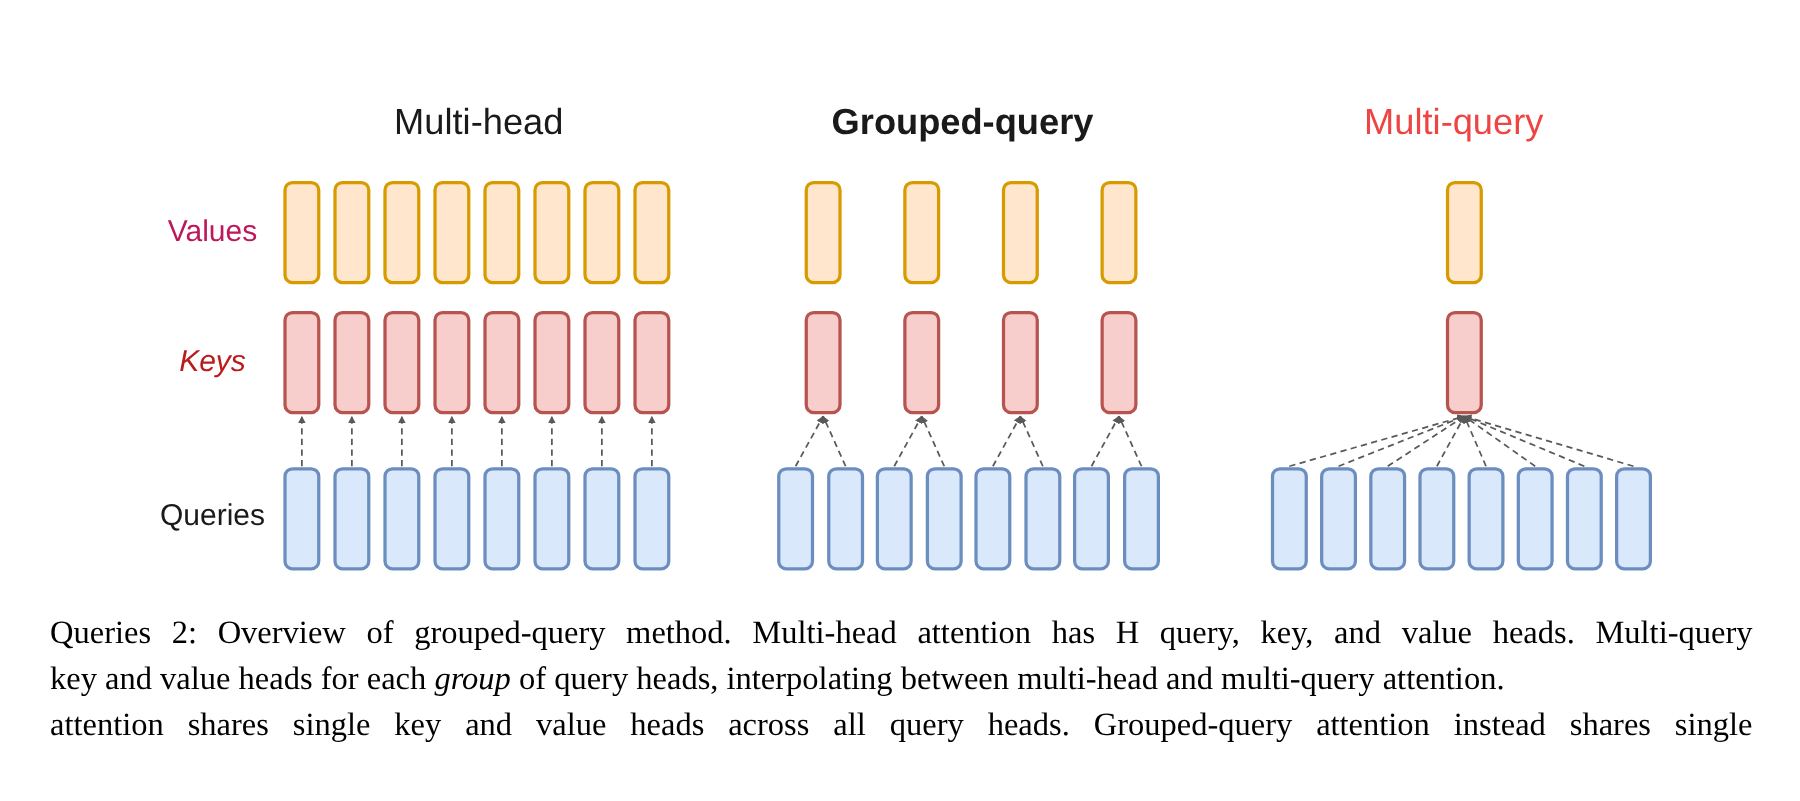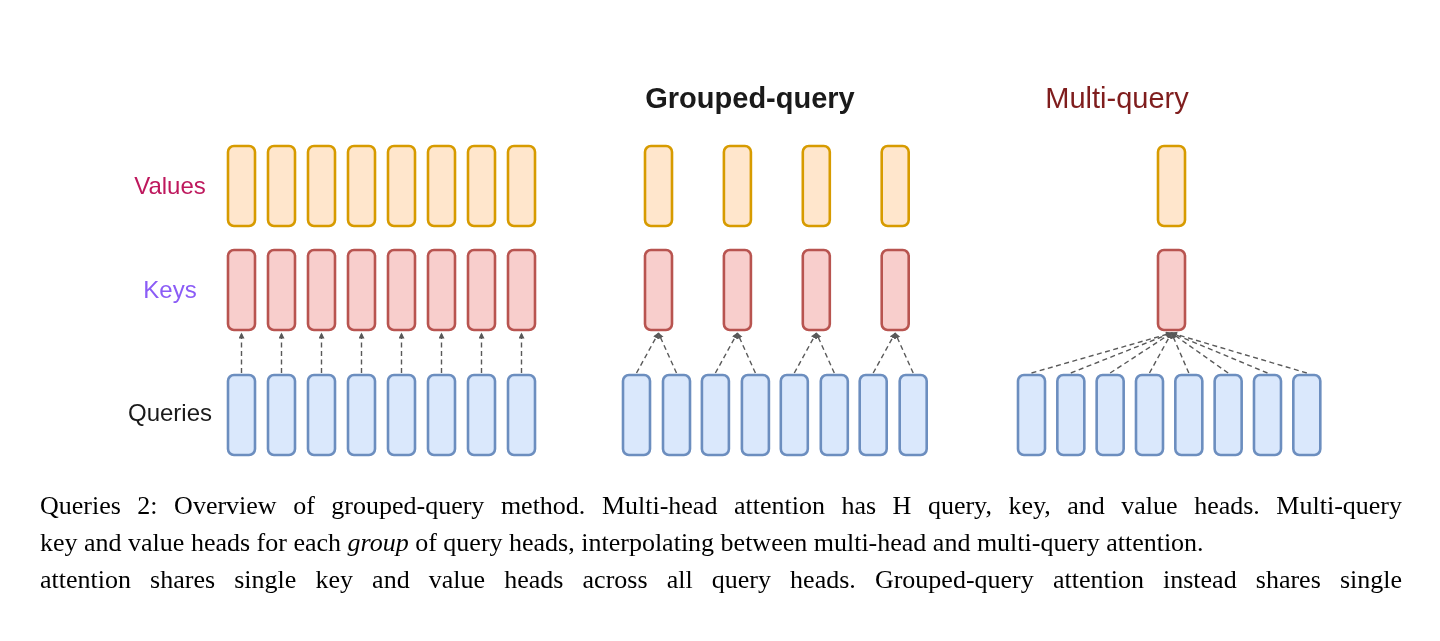--- a/index.html
+++ b/index.html
@@ -126,25 +126,26 @@
       <rect x="1018" y="375" width="27" height="80" rx="6" ry="6" fill="#DAE8FC" stroke="#6C8EBF" stroke-width="2.6"></rect>
       <rect x="1057.33" y="375" width="27" height="80" rx="6" ry="6" fill="#DAE8FC" stroke="#6C8EBF" stroke-width="2.6"></rect>
       <rect x="1096.66" y="375" width="27" height="80" rx="6" ry="6" fill="#DAE8FC" stroke="#6C8EBF" stroke-width="2.6"></rect>
       <rect x="1135.99" y="375" width="27" height="80" rx="6" ry="6" fill="#DAE8FC" stroke="#6C8EBF" stroke-width="2.6"></rect>
       <rect x="1175.32" y="375" width="27" height="80" rx="6" ry="6" fill="#DAE8FC" stroke="#6C8EBF" stroke-width="2.6"></rect>
       <rect x="1214.65" y="375" width="27" height="80" rx="6" ry="6" fill="#DAE8FC" stroke="#6C8EBF" stroke-width="2.6"></rect>
       <rect x="1253.98" y="375" width="27" height="80" rx="6" ry="6" fill="#DAE8FC" stroke="#6C8EBF" stroke-width="2.6"></rect>
       <rect x="1293.31" y="375" width="27" height="80" rx="6" ry="6" fill="#DAE8FC" stroke="#6C8EBF" stroke-width="2.6"></rect>
     </svg>
 
-  <div class="panel-title bold" style="left: 590px; color: rgb(26, 26, 26);">Grouped-query</div>
-  <div class="panel-title" style="left: 957px; color: #7f1d1d;">Multi-query</div>
+  <div class="panel-title" style="left: 223px; color: rgb(26, 26, 26);">Multi-head</div>
+  <div class="panel-title bold" style="left: 610px; color: rgb(26, 26, 26);">Grouped-query</div>
+  <div class="panel-title" style="left: 1003px; color: #ef4444;">Multi-query</div>
 
   <div class="row-label" style="top: 172px; color: #be185d;">Values</div>
-  <div class="row-label" style="top: 276px; color: #8b5cf6;">Keys</div>
+  <div class="row-label" style="top: 276px; color: #b91c1c; font-style: italic;">Keys</div>
   <div class="row-label" style="top: 399px; color: rgb(26, 26, 26);">Queries</div>
 
   <div class="caption" style="color: rgb(0, 0, 0);">
     <div class="cap-line">Queries 2: Overview of grouped-query method. Multi-head attention has H query, key, and value heads. Multi-query</div>
     <div class="cap-line last"><span>key and value heads for each </span><i>group</i><span> of query heads, interpolating between multi-head and multi-query attention.</span></div>
     <div class="cap-line">attention shares single key and value heads across all query heads. Grouped-query attention instead shares single</div>
   </div>
 
 </div>
 

